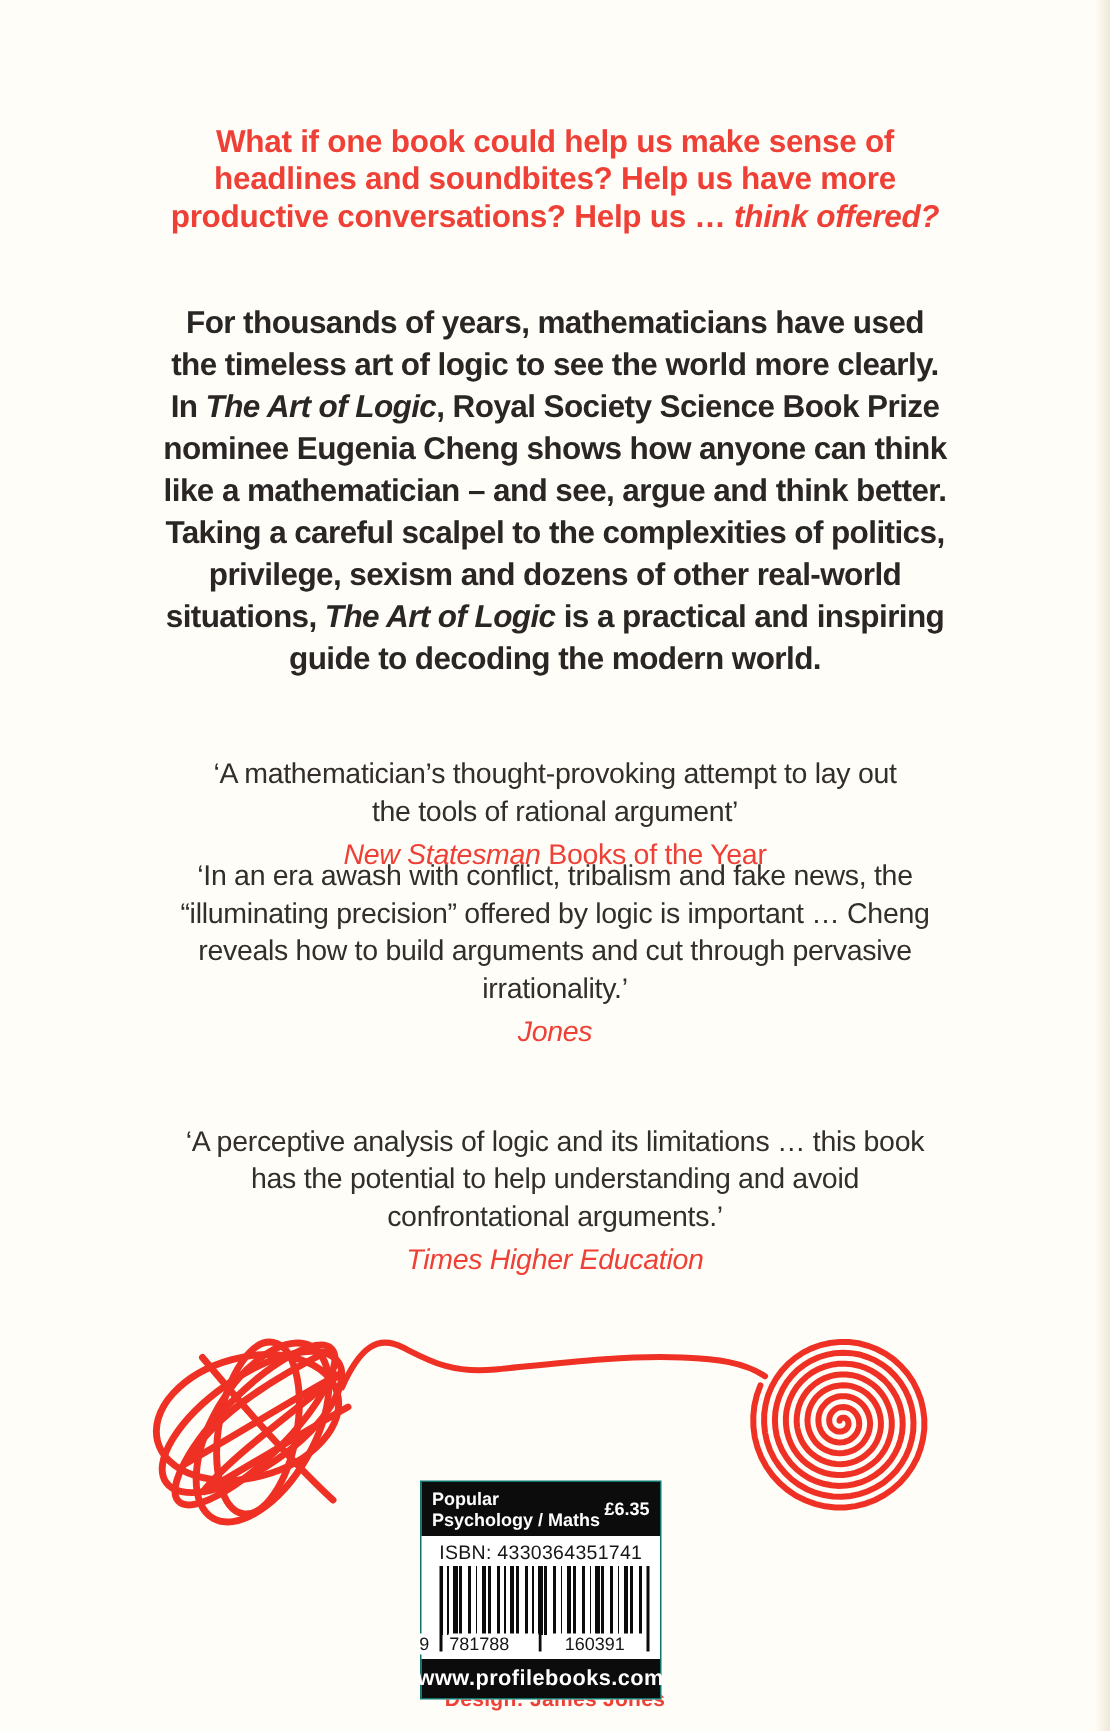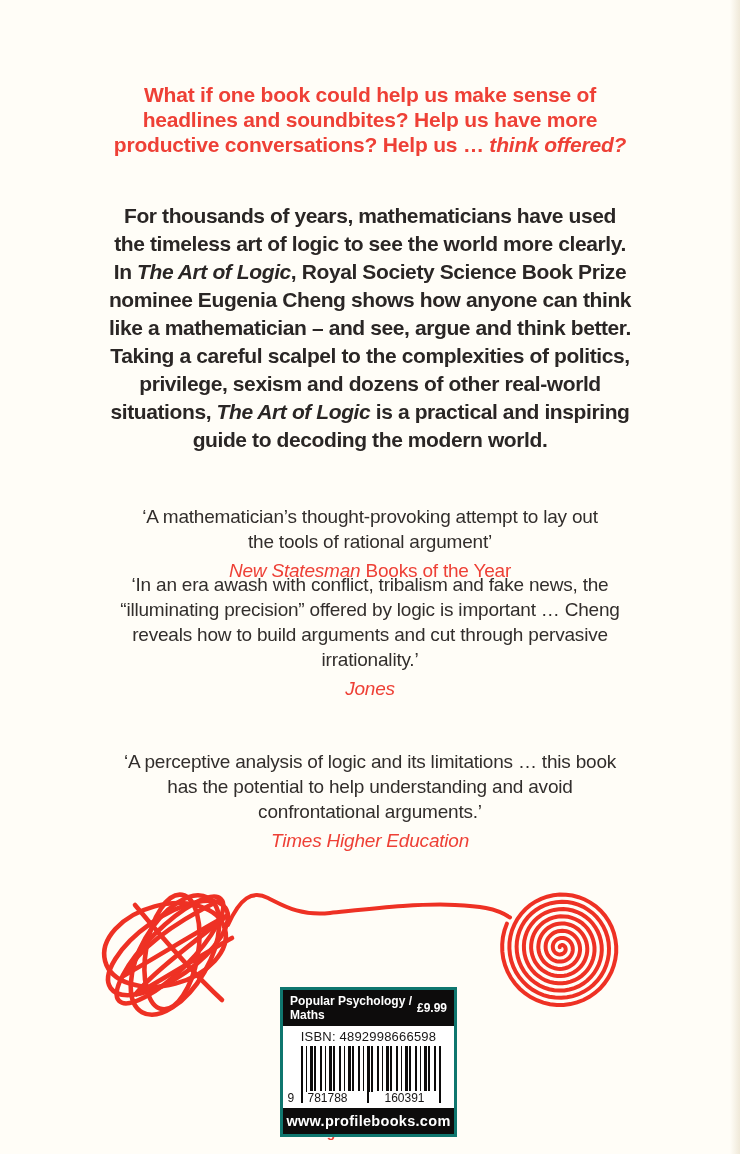--- a/index.html
+++ b/index.html
@@ -25,22 +25,22 @@
   .desc .it{font-style:italic;}
   
   .quote{color:#322e2c;font-size:19px;line-height:25px;font-weight:400;letter-spacing:-0.2px;}
   .q1{top:504px;text-align:center;} .q2{top:572px;} .q3{top:749px;}
   .attribution{color:#ee4036;font-size:19px;margin-top:4px;}
   .attribution .it{font-style:italic;}
   
   .doodle-layer{position:absolute;left:0;top:0;width:740px;height:1154px;pointer-events:none;}
   
   .sticker{
-    position:absolute;left:280px;top:987px;width:177px;background:#fff;
-    border:3px solid #0f766e;box-sizing:border-box;z-index:2;
+    position:absolute;left:280px;top:987px;width:161px;background:#fff;
+    border:1px solid #0f766e;box-sizing:border-box;z-index:2;
   }
   .sticker-bar{
     background:#0d0c0c;color:#fff;display:flex;justify-content:space-between;align-items:center;
     padding:4px 7px;font-size:12px;font-weight:700;letter-spacing:0;
   }
   .sticker-bar.bottom{justify-content:center;font-size:14.5px;padding:5px 4px;letter-spacing:0.3px;}
   .isbn-line{color:#171515;font-size:13px;text-align:center;margin:3px 0 2px;letter-spacing:0.2px;}
   .bars-wrap{position:relative;width:152px;margin:0 auto;height:62px;}
   .bars{
     position:absolute;left:8px;top:0;width:140px;height:46px;
@@ -114,23 +114,23 @@
       <path d="M135,905 C160,935 195,975 222,1000"></path>
     </g>
     <path stroke-width="4" d="M228,925 C240,898 252,890 268,898 C284,906 300,916 330,913 C370,909 420,903 455,905 C478,906 496,908 510,917.5"></path>
     <path stroke-width="4" id="spiral-path" d="M559.7 947.2 L559.7 947.0 L559.7 946.8 L559.8 946.5 L559.9 946.3 L560.1 946.0 L560.3 945.8 L560.5 945.6 L560.8 945.4 L561.1 945.3 L561.5 945.2 L561.8 945.1 L562.2 945.1 L562.6 945.1 L563.0 945.2 L563.5 945.4 L563.9 945.6 L564.2 945.9 L564.6 946.3 L564.9 946.6 L565.2 947.1 L565.4 947.6 L565.5 948.1 L565.6 948.7 L565.7 949.3 L565.6 949.9 L565.5 950.5 L565.2 951.1 L564.9 951.7 L564.6 952.2 L564.1 952.7 L563.6 953.2 L563.0 953.6 L562.3 953.9 L561.6 954.2 L560.9 954.3 L560.1 954.4 L559.3 954.4 L558.5 954.3 L557.7 954.1 L556.9 953.7 L556.2 953.3 L555.5 952.8 L554.8 952.2 L554.2 951.5 L553.8 950.7 L553.3 949.8 L553.0 948.9 L552.9 948.0 L552.8 947.0 L552.8 946.0 L553.0 944.9 L553.3 943.9 L553.7 943.0 L554.3 942.0 L555.0 941.2 L555.7 940.4 L556.6 939.7 L557.6 939.1 L558.6 938.6 L559.8 938.3 L560.9 938.1 L562.2 938.0 L563.4 938.1 L564.6 938.3 L565.8 938.7 L567.0 939.2 L568.1 939.9 L569.1 940.7 L570.0 941.6 L570.8 942.7 L571.5 943.8 L572.1 945.1 L572.5 946.4 L572.7 947.8 L572.8 949.2 L572.7 950.7 L572.5 952.1 L572.0 953.5 L571.4 954.9 L570.6 956.1 L569.6 957.3 L568.5 958.4 L567.3 959.4 L566.0 960.2 L564.5 960.8 L563.0 961.3 L561.4 961.5 L559.7 961.6 L558.1 961.5 L556.4 961.2 L554.8 960.7 L553.3 960.0 L551.8 959.1 L550.5 958.0 L549.2 956.7 L548.1 955.3 L547.2 953.8 L546.5 952.1 L546.0 950.4 L545.7 948.6 L545.6 946.7 L545.7 944.9 L546.0 943.0 L546.6 941.2 L547.4 939.5 L548.4 937.8 L549.7 936.3 L551.1 934.9 L552.6 933.7 L554.3 932.6 L556.2 931.8 L558.1 931.2 L560.2 930.9 L562.2 930.8 L564.3 930.9 L566.4 931.3 L568.4 931.9 L570.3 932.8 L572.2 933.9 L573.9 935.3 L575.4 936.8 L576.8 938.6 L577.9 940.5 L578.8 942.5 L579.5 944.6 L579.9 946.9 L580.1 949.2 L579.9 951.4 L579.5 953.7 L578.8 956.0 L577.8 958.1 L576.6 960.1 L575.2 962.0 L573.5 963.7 L571.6 965.2 L569.5 966.5 L567.3 967.5 L564.9 968.2 L562.5 968.7 L560.0 968.9 L557.5 968.7 L555.0 968.3 L552.5 967.5 L550.2 966.5 L547.9 965.2 L545.9 963.6 L544.0 961.8 L542.4 959.7 L541.0 957.4 L539.9 955.0 L539.0 952.5 L538.5 949.8 L538.3 947.1 L538.5 944.4 L538.9 941.7 L539.7 939.0 L540.8 936.5 L542.2 934.1 L543.9 931.8 L545.9 929.8 L548.1 928.0 L550.5 926.5 L553.2 925.2 L555.9 924.3 L558.8 923.8 L561.7 923.5 L564.6 923.6 L567.6 924.1 L570.4 925.0 L573.2 926.1 L575.8 927.6 L578.2 929.4 L580.4 931.5 L582.4 933.9 L584.0 936.5 L585.4 939.3 L586.4 942.3 L587.0 945.3 L587.3 948.5 L587.2 951.6 L586.7 954.8 L585.8 957.8 L584.6 960.8 L583.0 963.6 L581.1 966.2 L578.8 968.6 L576.3 970.7 L573.6 972.5 L570.6 974.0 L567.4 975.1 L564.2 975.8 L560.8 976.1 L557.4 976.0 L554.1 975.5 L550.8 974.6 L547.6 973.3 L544.6 971.6 L541.8 969.6 L539.2 967.3 L537.0 964.6 L535.0 961.7 L533.5 958.5 L532.3 955.2 L531.5 951.7 L531.1 948.1 L531.2 944.5 L531.7 941.0 L532.6 937.4 L533.9 934.1 L535.7 930.8 L537.8 927.8 L540.3 925.1 L543.1 922.7 L546.2 920.6 L549.5 918.9 L553.1 917.6 L556.8 916.7 L560.5 916.3 L564.3 916.4 L568.1 916.8 L571.9 917.8 L575.5 919.2 L578.9 921.0 L582.1 923.2 L585.0 925.8 L587.6 928.8 L589.8 932.0 L591.6 935.6 L593.0 939.3 L594.0 943.2 L594.5 947.1 L594.5 951.2 L594.0 955.2 L593.0 959.1 L591.6 962.9 L589.7 966.6 L587.4 970.0 L584.7 973.1 L581.6 975.8 L578.2 978.2 L574.5 980.2 L570.6 981.7 L566.5 982.7 L562.3 983.3 L558.1 983.3 L553.8 982.8 L549.7 981.9 L545.6 980.4 L541.8 978.4 L538.2 976.0 L534.9 973.2 L532.0 970.0 L529.4 966.4 L527.3 962.5 L525.7 958.4 L524.6 954.2 L524.0 949.8 L523.9 945.3 L524.3 940.9 L525.3 936.5 L526.8 932.2 L528.8 928.2 L531.3 924.4 L534.3 920.9 L537.6 917.8 L541.3 915.1 L545.4 912.8 L549.7 911.1 L554.1 909.9 L558.7 909.2 L563.4 909.1 L568.1 909.5 L572.7 910.5 L577.1 912.0 L581.4 914.1 L585.4 916.7 L589.1 919.7 L592.4 923.2 L595.2 927.1 L597.6 931.2 L599.5 935.7 L600.8 940.4 L601.6 945.2 L601.8 950.1 L601.4 955.0 L600.4 959.8 L598.8 964.5 L596.7 968.9 L594.0 973.2 L590.9 977.0 L587.3 980.5 L583.3 983.5 L578.9 986.1 L574.3 988.1 L569.4 989.5 L564.4 990.4 L559.3 990.6 L554.2 990.2 L549.1 989.2 L544.2 987.6 L539.5 985.5 L535.1 982.7 L531.1 979.5 L527.4 975.8 L524.2 971.6 L521.5 967.1 L519.4 962.3 L517.8 957.2 L516.9 952.0 L516.6 946.7 L516.9 941.4 L517.9 936.1 L519.5 931.0 L521.7 926.1 L524.5 921.4 L527.9 917.2 L531.7 913.3 L536.0 910.0 L540.7 907.1 L545.7 904.8 L550.9 903.2 L556.3 902.2 L561.9 901.8 L567.4 902.1 L572.9 903.0 L578.2 904.7 L583.4 906.9 L588.2 909.8 L592.7 913.2 L596.7 917.2 L600.3 921.6 L603.3 926.4 L605.7 931.6 L607.5 937.0 L608.6 942.6 L609.0 948.4 L608.8 954.1 L607.8 959.8 L606.2 965.4 L603.9 970.8 L601.0 975.8 L597.5 980.5 L593.4 984.7 L588.9 988.5 L583.9 991.6 L578.5 994.2 L572.9 996.1 L567.1 997.3 L561.2 997.8 L555.2 997.6 L549.2 996.7 L543.4 995.1 L537.9 992.8 L532.6 989.8 L527.7 986.2 L523.3 982.0 L519.4 977.3 L516.0 972.2 L513.3 966.7 L511.3 960.9 L510.0 954.9 L509.4 948.7 L509.5 942.5 L510.4 936.4 L512.0 930.3 L514.4 924.6 L517.4 919.1 L521.1 914.0 L525.4 909.3 L530.2 905.2 L535.4 901.7 L541.1 898.9 L547.1 896.7 L553.3 895.3 L559.7 894.6 L566.1 894.7 L572.5 895.5 L578.7 897.2 L584.7 899.5 L590.4 902.6 L595.8 906.3 L600.6 910.7 L604.9 915.6 L608.6 921.0 L611.6 926.9 L613.9 933.1 L615.4 939.5 L616.2 946.0 L616.2 952.7 L615.3 959.3 L613.7 965.7 L611.4 972.0 L608.2 977.9 L604.4 983.4 L600.0 988.5 L594.9 993.0 L589.4 996.8 L583.4 1000.0 L577.0 1002.4 L570.4 1004.1 L563.6 1005.0 L556.8 1005.0 L550.0 1004.2 L543.3 1002.6 L536.8 1000.2 L530.6 997.1 L524.9 993.2 L519.7 988.7 L515.0 983.5 L510.9 977.8 L507.6 971.7 L505.0 965.1 L503.2 958.3 L502.3 951.4 L502.2 944.3 L502.9 937.2 L504.5 930.3 L506.9 923.6"></path>
   </g>
 </svg>
 
 <div class="sticker">
   <div class="sticker-bar">
     <span>Popular Psychology / Maths</span>
-    <span>£9.99</span>
+    <span>£6.35</span>
   </div>
-  <div class="isbn-line">ISBN: 4892998666598</div>
+  <div class="isbn-line">ISBN: 4330364351741</div>
   <div class="bars-wrap">
     <div class="bars"></div>
     <div class="guard g1"></div>
     <div class="guard g2"></div>
     <div class="guard g3"></div>
     <div class="digits">
       <span class="d-left">9</span>
       <span class="d-mid">781788</span>
       <span class="d-right">160391</span>
     </div>

